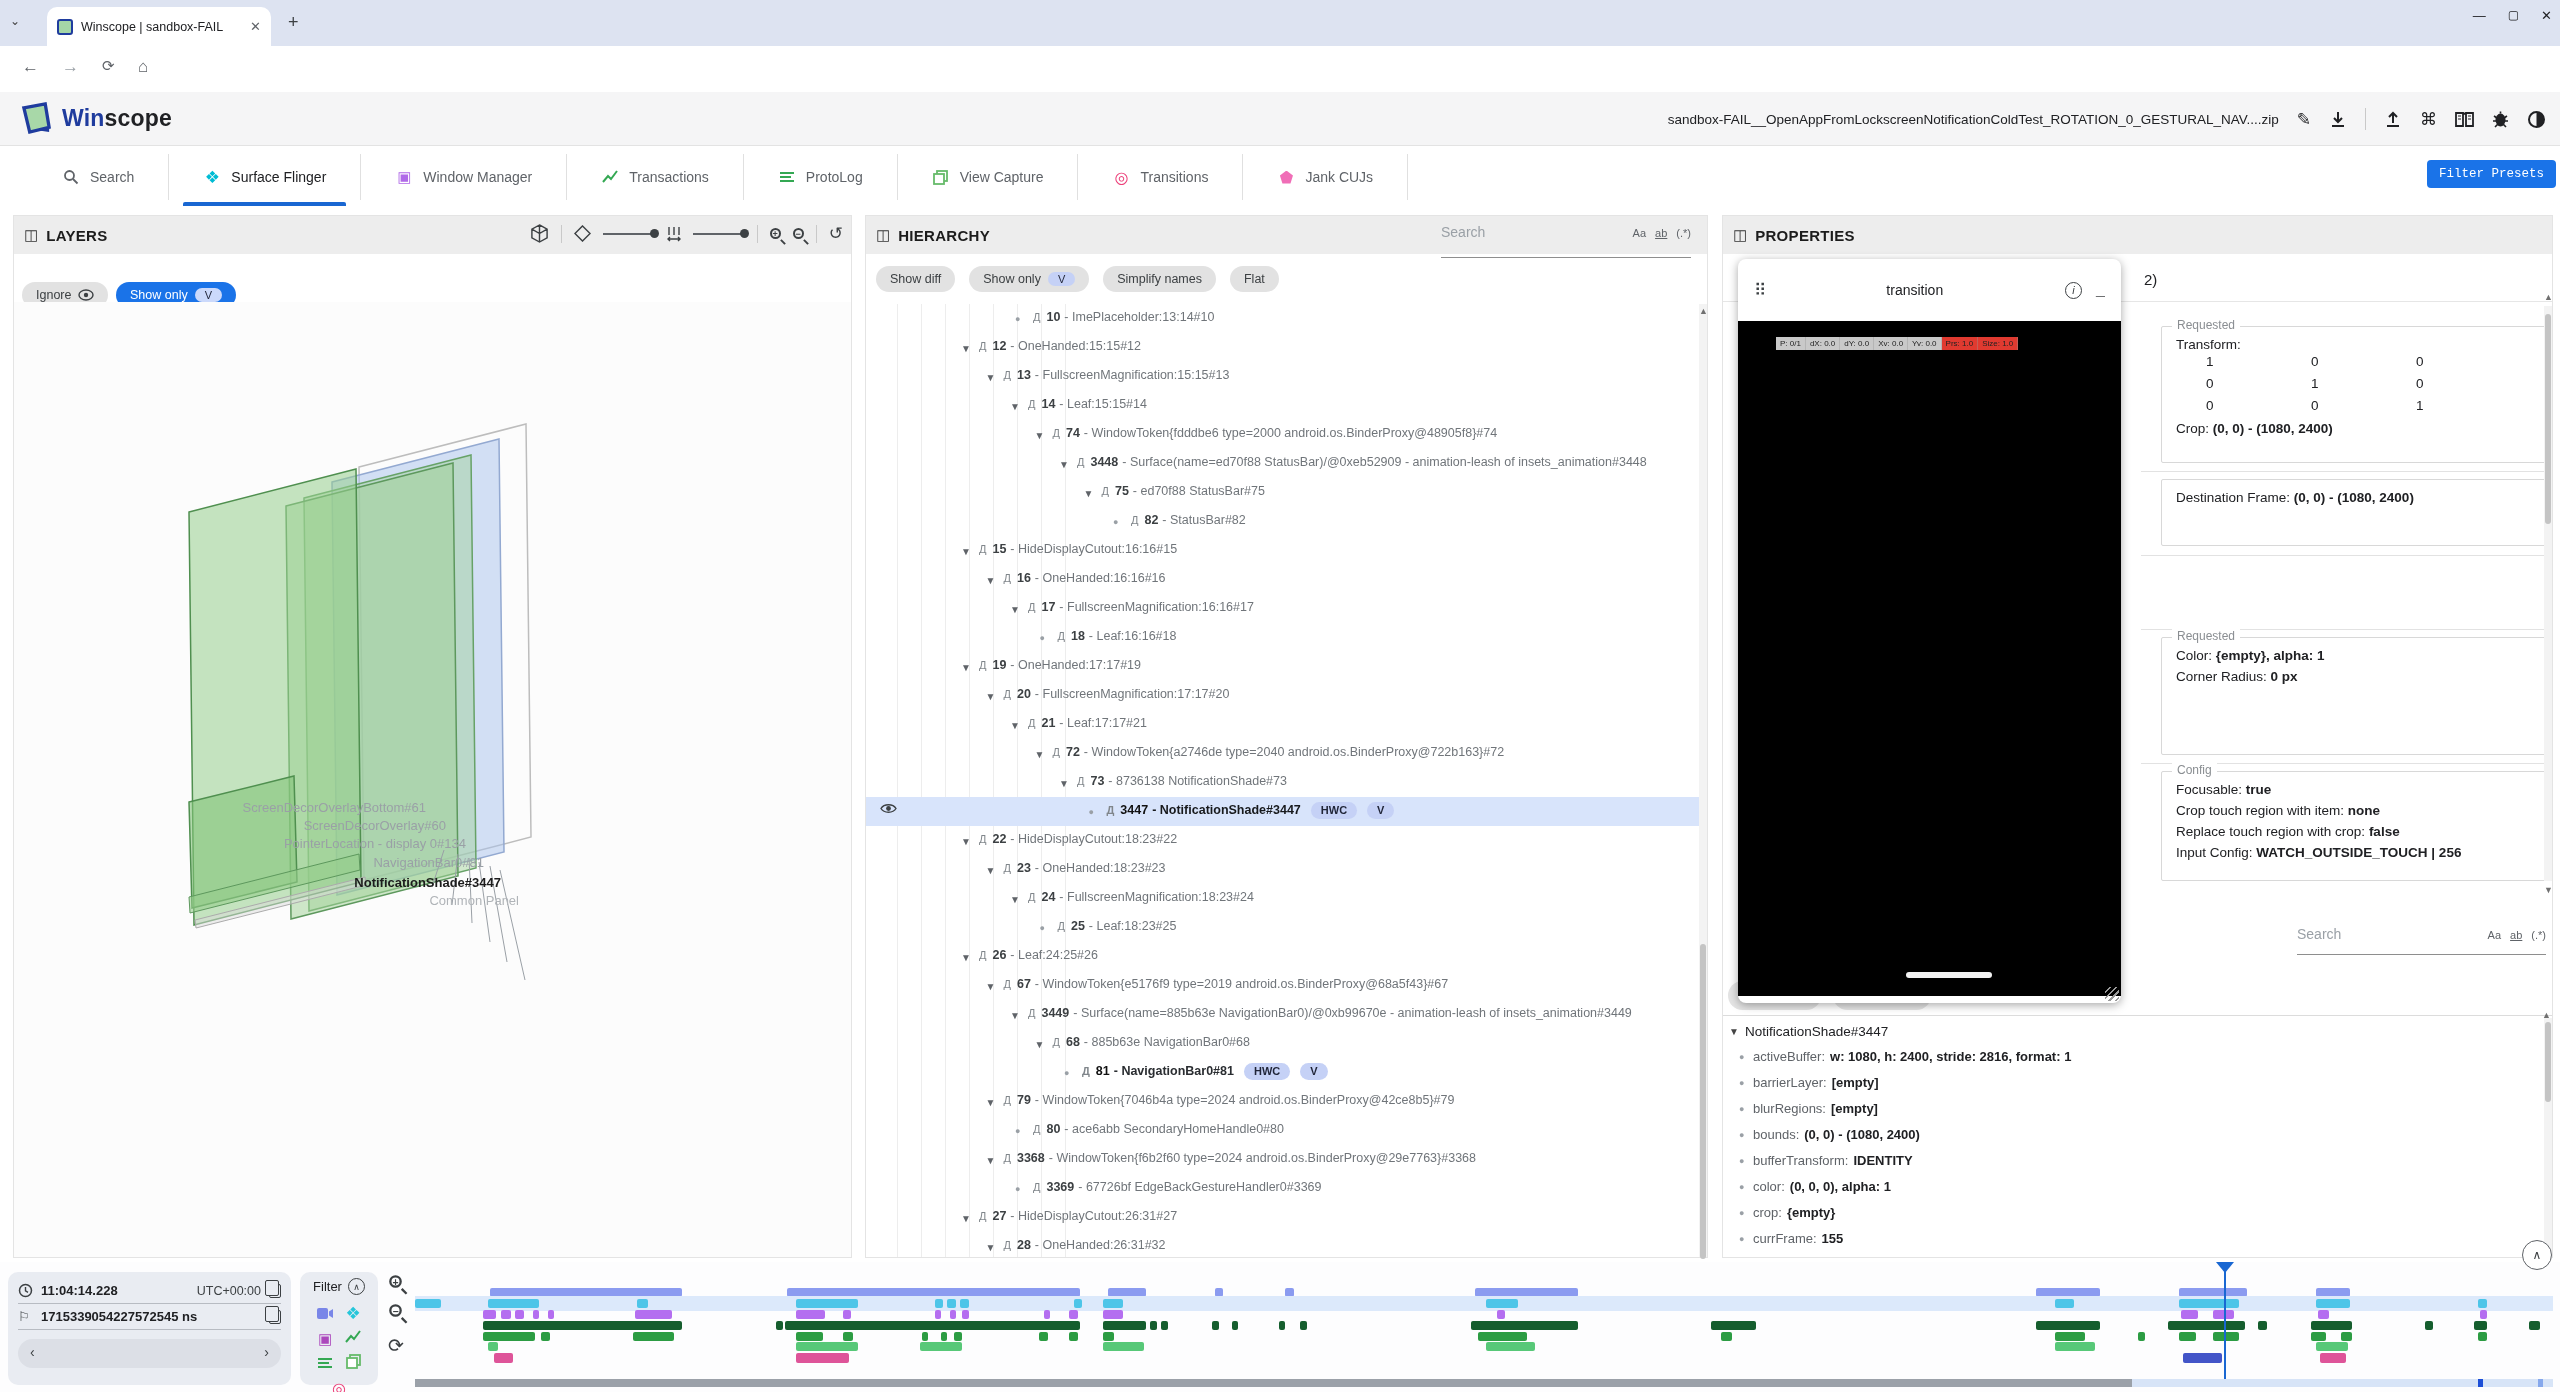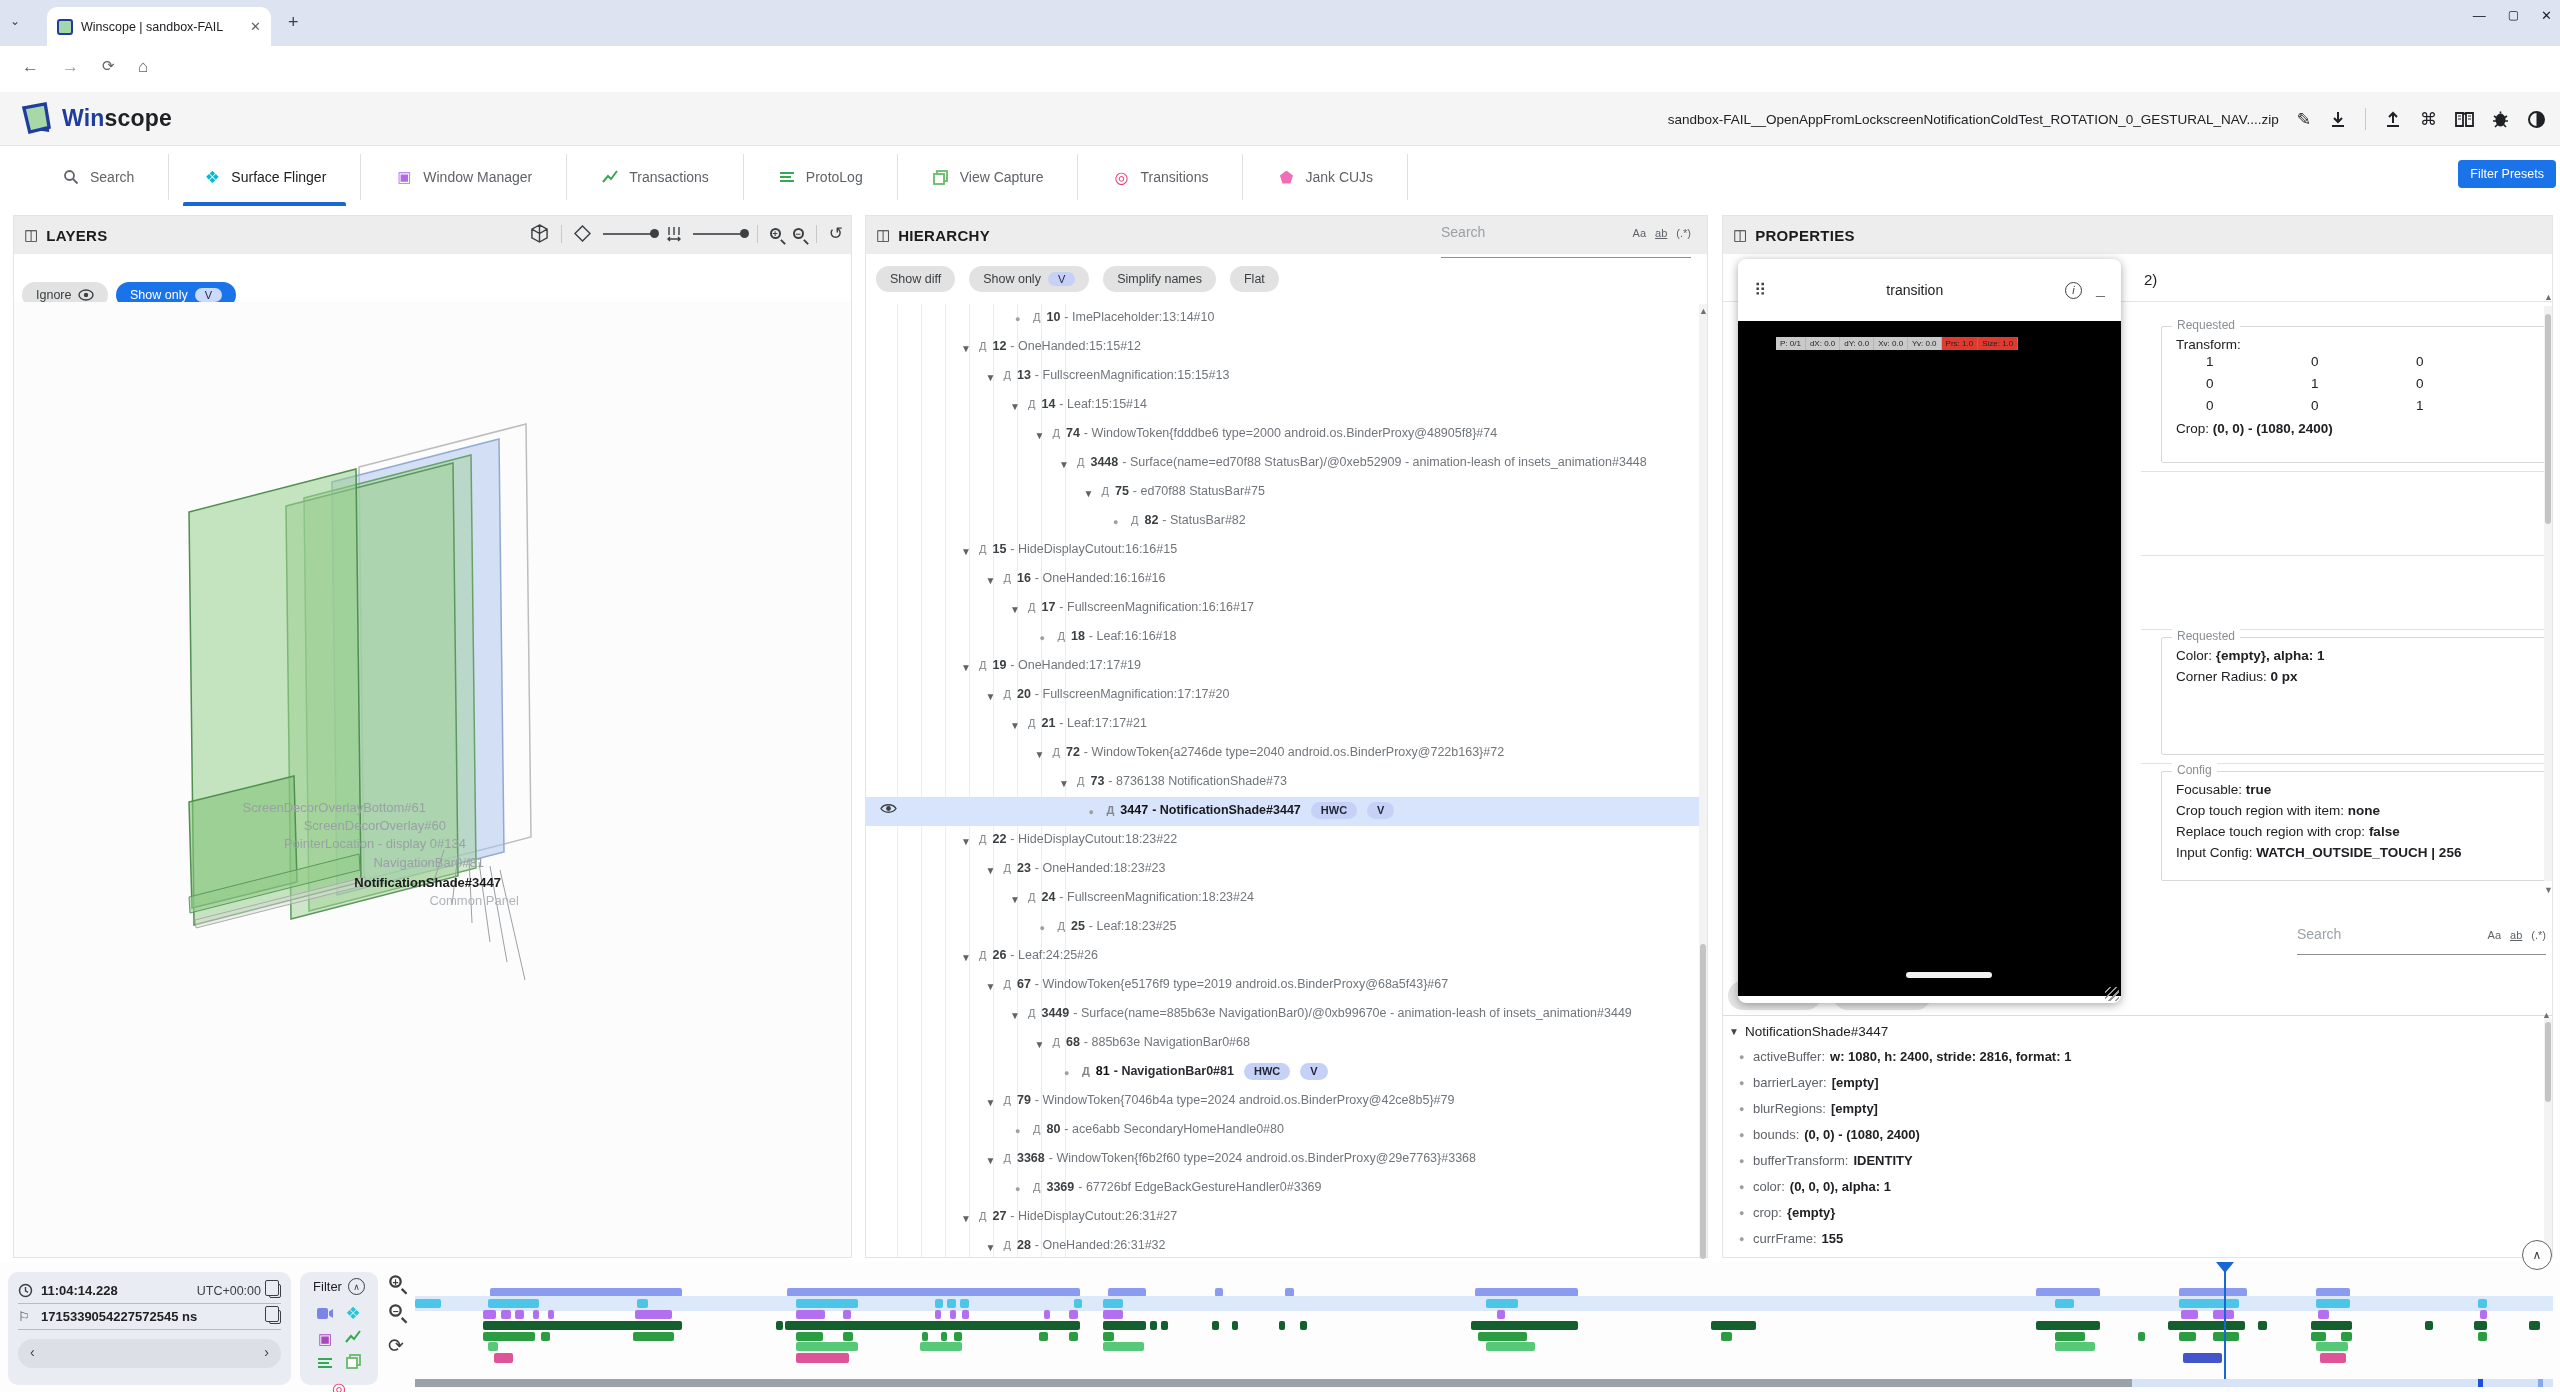--- a/index.html
+++ b/index.html
@@ -42,21 +42,21 @@
   #navtabs { position:absolute; left:28px; top:8px; display:flex; height:46px; }
   .navtab { display:flex; align-items:center; gap:10px; padding:0 34px; border-right:1px solid #E0E0E0;
     font-size:14px; color:#5F6368; position:relative; cursor:pointer; }
   .navtab:first-child { border-left:none; }
   .navtab.active { color:#202124; }
   .navtab.active::after { content:''; position:absolute; left:14px; right:14px; bottom:-6px; height:4px;
     background:#1967D2; border-radius:2px 2px 0 0; }
   .nicon { width:18px; height:18px; display:inline-flex; align-items:center; justify-content:center;
     font-size:16px; flex:none; }
   #filterpresets { position:absolute; right:4px; top:14px; background:#1A73E8; color:#fff; font-size:12.5px;
-    border:none; border-radius:4px; padding:7px 12px; }
+    border:none; border-radius:4px; padding:7px 12px;font-family:Liberation Mono, monospace; }
 
   
   .panel { position:absolute; top:215px; height:1043px; background:#fff; border:1px solid #E4E4E4; }
   #p-layers { left:13px; width:839px; }
   #p-hier   { left:865px; width:843px; }
   #p-props  { left:1722px; width:831px; }
   .phead { position:absolute; left:0; top:0; right:0; height:38px; background:#EDEDED;
     display:flex; align-items:center; padding:0 10px; gap:8px; }
   .phead .ptitle { font-size:15px; font-weight:bold; color:#1c1c1c; letter-spacing:.3px; }
   .pico { font-size:15px; color:#333; }
@@ -723,20 +723,24 @@
         <span>0</span>
         <span>0</span>
         <span>1</span>
       </div>
     <div>
       <span>Crop:</span>
       <b>(0, 0) - (1080, 2400)</b>
     </div>
   </div>
   <div class="pdivider" style="top:255px;"></div>
+  <div class="pbox" style="left:438px; top:263px; width:385px; height:67px;">
+    <span>Destination Frame:</span>
+    <b>(0, 0) - (1080, 2400)</b>
+  </div>
   <div class="pdivider" style="top:339px;"></div>
   <div class="pdivider" style="top:413px;"></div>
   <div class="pbox" style="left:438px; top:421px; width:385px; height:118px;" id="box-req2">
     <span class="legend">Requested</span>
   <div class="row">
       <span>Color:</span> <b>{empty}, alpha: 1</b>
     </div>
       <div class="row">
       <span>Corner Radius:</span> <b>0 px</b>
     </div>

